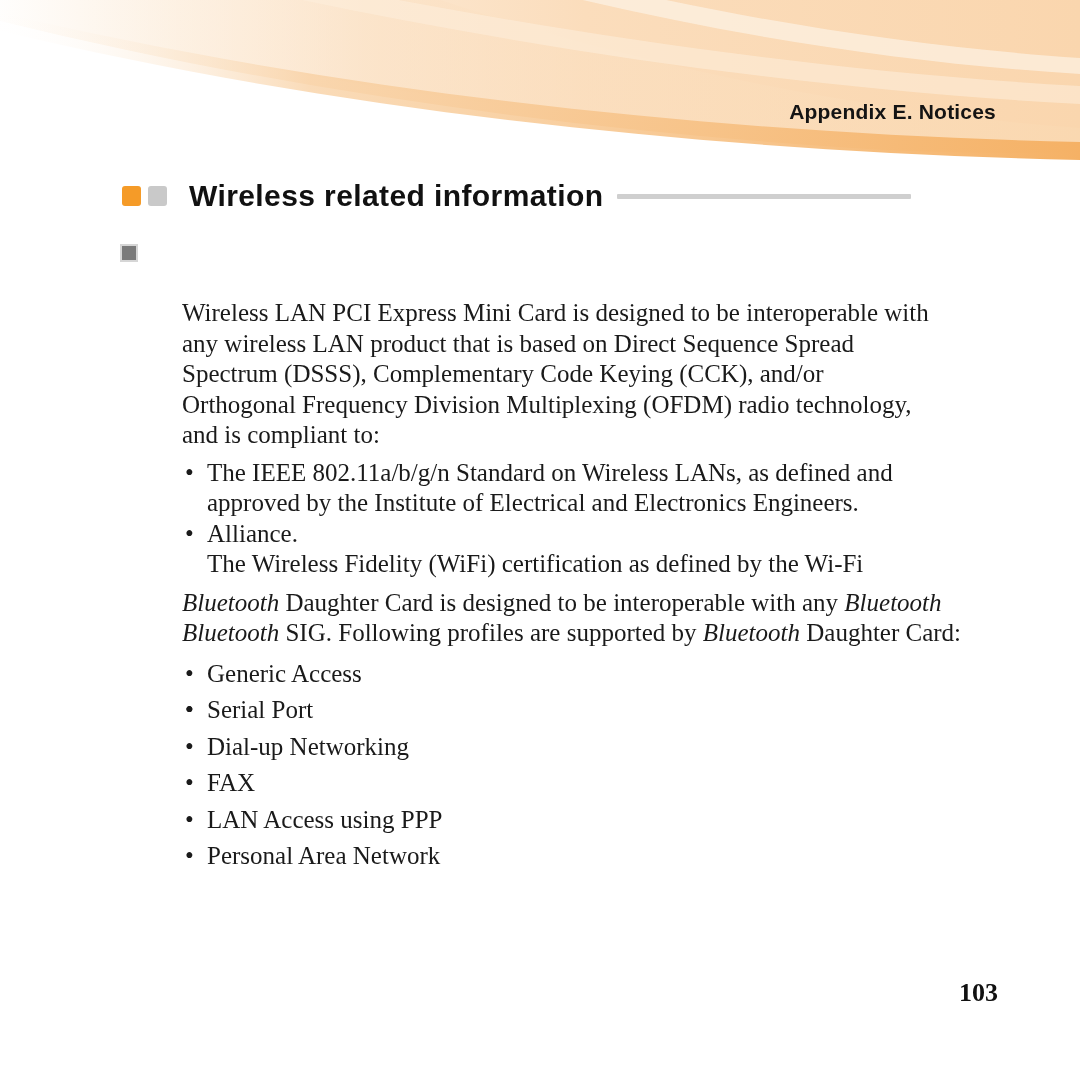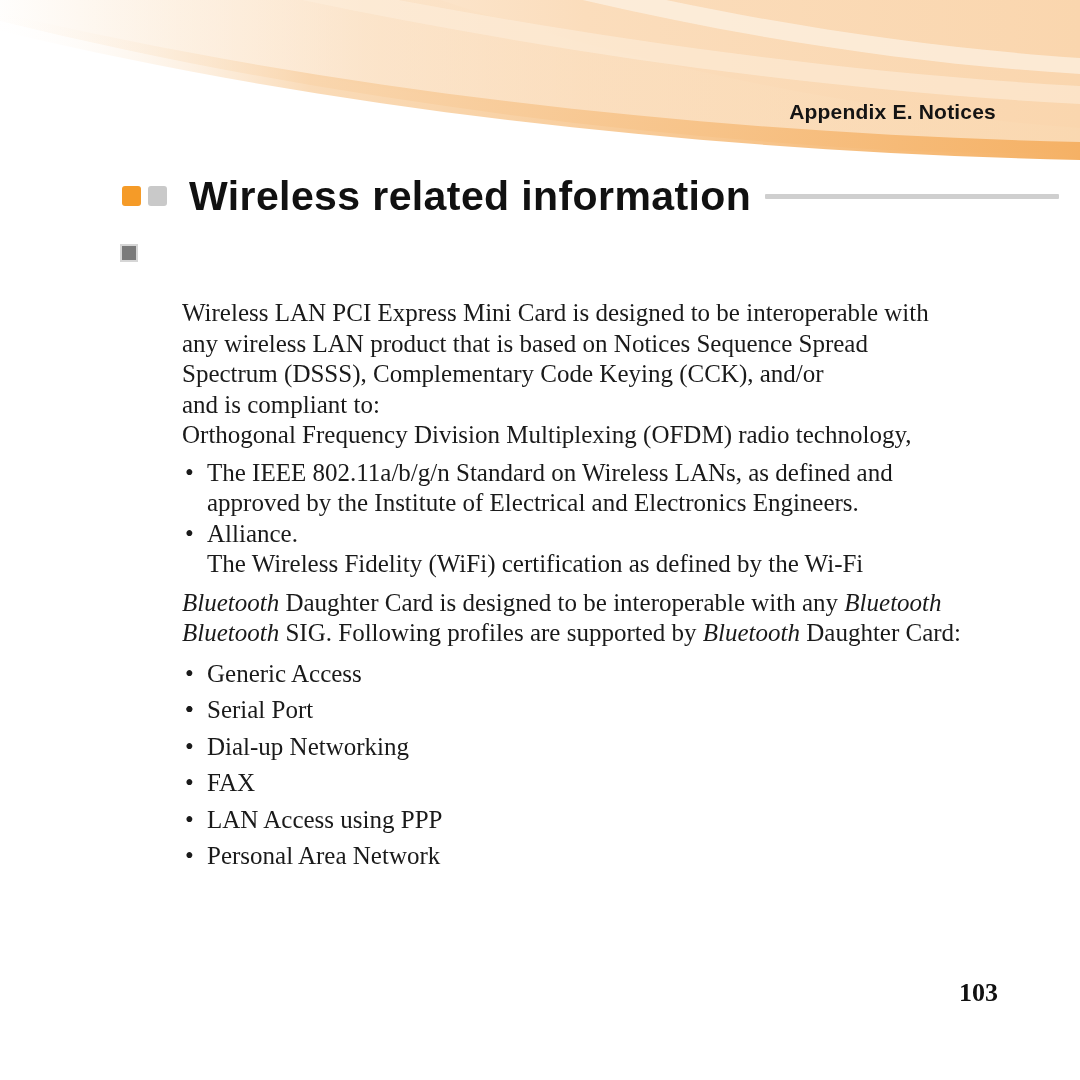--- a/index.html
+++ b/index.html
@@ -63,21 +63,21 @@
     width: 19px;
     height: 20px;
     border-radius: 3px;
     flex: none;
   }
   .sq-orange { background: #F59B28; }
   .sq-gray   { background: #C9C9C9; margin-left: 7px; }
 
   .title-text {
     font-family: "Liberation Sans", sans-serif;
-    font-size: 41px;
+    font-size: 30px;
     font-weight: bold;
     color: #111111;
     letter-spacing: 0.4px;
     margin-left: 22px;
     white-space: nowrap;
   }
   .title-rule {
     flex: none;
     height: 5px;
     width: 294px;
@@ -248,24 +248,24 @@
   </div>
 
   <div class="section-row">
     <span class="section-bullet"></span>
   </div>
 
   <div class="body">
 
     <p class="para">
       <span class="ln">Wireless LAN PCI Express Mini Card is designed to be interoperable with</span>
-      <span class="ln">any wireless LAN product that is based on Notices Sequence Spread</span>
+      <span class="ln">any wireless LAN product that is based on Direct Sequence Spread</span>
       <span class="ln">Spectrum (DSSS), Complementary Code Keying (CCK), and/or</span>
+      <span class="ln">Orthogonal Frequency Division Multiplexing (OFDM) radio technology,</span>
       <span class="ln">and is compliant to:</span>
-      <span class="ln">Orthogonal Frequency Division Multiplexing (OFDM) radio technology,</span>
     </p>
 
     <div class="gap-sm"></div>
 
     <ul class="blist">
       <li>
         <span class="bullet">•</span>
         <span class="ln">The IEEE 802.11a/b/g/n Standard on Wireless LANs, as defined and</span>
         <span class="ln">approved by the Institute of Electrical and Electronics Engineers.</span>
       </li>

